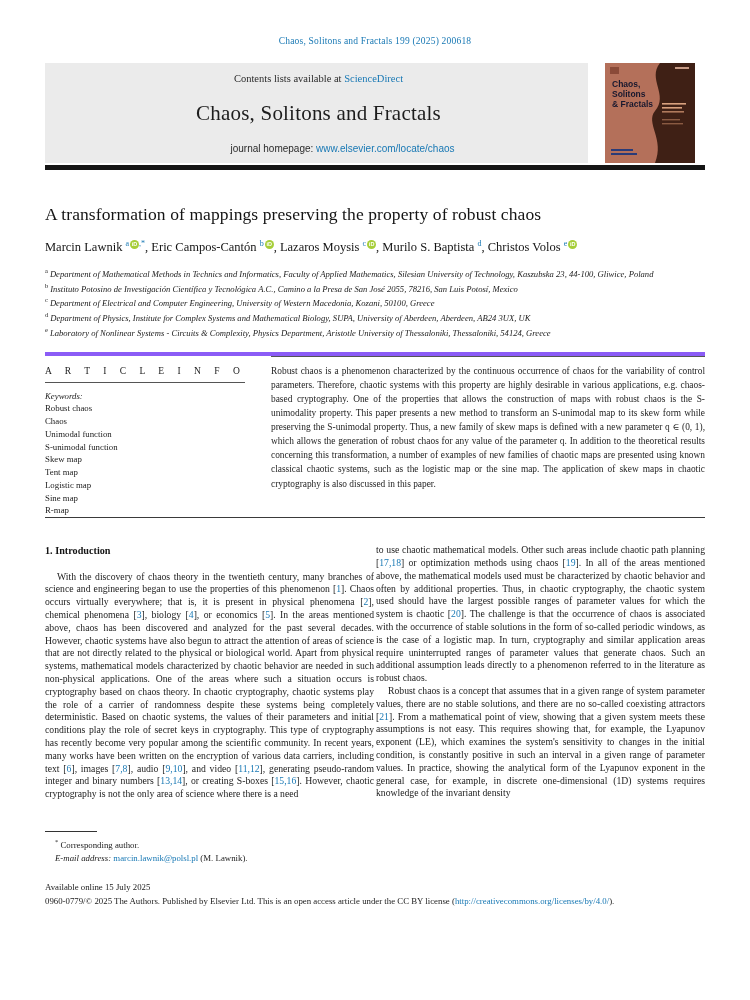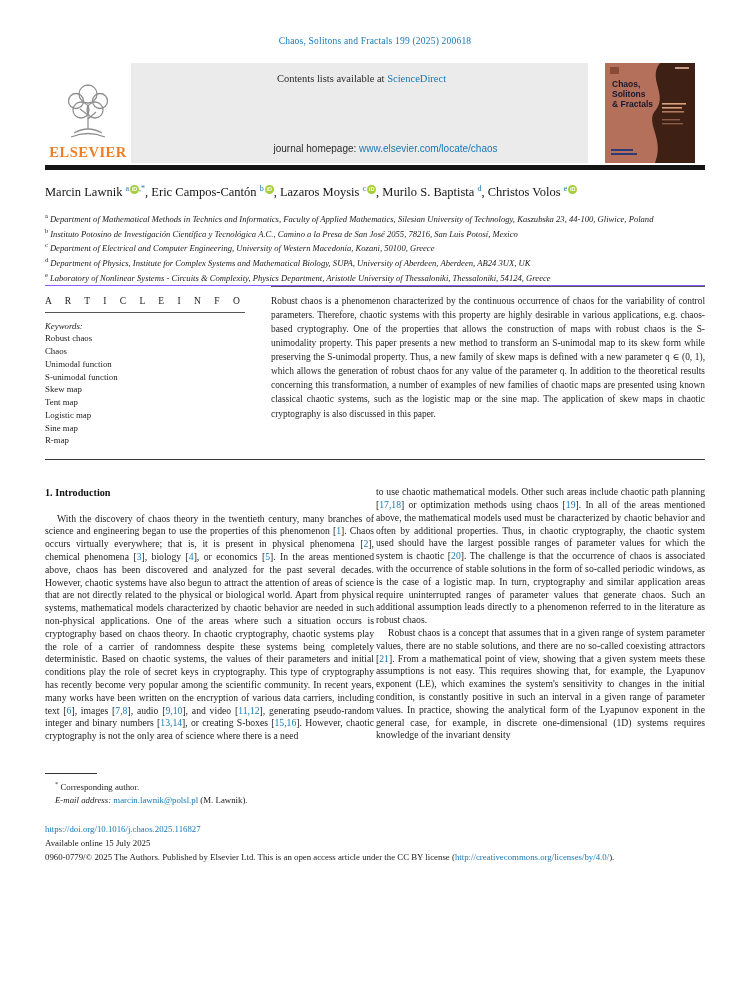--- a/index.html
+++ b/index.html
@@ -20,21 +20,21 @@
   .cover-block{width:110px;margin-left:7px;background:#fff;display:flex;align-items:flex-start;justify-content:center;}
   .black-bar{height:5px;background:#151515;margin-top:2px;}
   
   .article-title{font-size:17.5px;color:#141414;margin-top:34px;letter-spacing:.1px;}
   .authors{margin-top:13px;font-size:12.5px;color:#141414;line-height:1.5;}
   .authors sup{font-size:8px;color:#1878b4;}
   .orcid{display:inline-block;width:9px;height:9px;border-radius:50%;background:#a6ce39;color:#fff;font-family:"Liberation Sans",sans-serif;font-size:5.5px;font-weight:bold;text-align:center;line-height:9px;vertical-align:super;margin-left:1px;}
   .affiliations{margin-top:9px;font-size:8.6px;font-style:italic;color:#222;line-height:1.5;}
   .affiliations sup{font-size:6.5px;font-style:normal;margin-right:2px;}
   
-  .info-block{margin-top:0;border-top:1px solid #8b5cf6;border-bottom:1px solid #3a3a3a;padding-bottom:12px;}
+  .info-block{margin-top:12px;border-top:4px solid #8b5cf6;border-bottom:1px solid #3a3a3a;padding-bottom:0;}
   .info-cols{display:flex;gap:26px;}
   .info-left{width:200px;flex:none;}
   .info-right{flex:1;}
   .block-heading{font-size:9.5px;letter-spacing:3px;word-spacing:5px;color:#1a1a1a;padding:10px 0 6px 0;}
   .heading-rule{border-top:1px solid #555;}
   .keywords{margin-top:7px;font-size:8.8px;line-height:1.45;color:#222;}
   .keywords .kw-label{font-style:italic;}
   .abstract-text{margin-top:7px;font-size:9.4px;line-height:1.5;text-align:justify;color:#1e1e1e;padding-bottom:10px;}
   
   .body-cols{display:flex;gap:2px;margin-top:26px;}
@@ -53,37 +53,23 @@
   .cover-svg{display:block;}
 </style>
 </head>
 <body>
 
 <div class="page">
 
   <div class="top-citation">Chaos, Solitons and Fractals 199 (2025) 200618</div>
 
   <div class="banner">
-    <div class="logo-block">
-      <svg class="logo-tree" width="58" height="62" viewBox="0 0 58 62">
-        <g fill="none" stroke="#909090" stroke-width="1.3">
-          <circle cx="29" cy="13" r="9"></circle>
-          <circle cx="17" cy="20" r="7.5"></circle>
-          <circle cx="41" cy="20" r="7.5"></circle>
-          <circle cx="22" cy="29" r="8"></circle>
-          <circle cx="36" cy="29" r="8"></circle>
-          <path d="M29 24 L29 48 M29 34 L21 28 M29 38 L37 31"></path>
-          <path d="M15 52 Q29 44 43 52"></path>
-          <path d="M12 56 Q29 49 46 56"></path>
-        </g>
-      </svg>
-      <div class="elsevier-word">ELSEVIER</div>
-    </div>
     <div class="banner-center">
       <div class="contents-line"><span>Contents lists available at </span><span class="link">ScienceDirect</span></div>
+      <div class="journal-title">Chaos, Solitons and Fractals</div>
       <div class="homepage-line"><span>journal homepage: </span><span class="link">www.elsevier.com/locate/chaos</span></div>
     </div>
     <div class="cover-block">
       <svg class="cover-svg" width="90" height="100" viewBox="0 0 90 100">
         <rect x="0" y="0" width="90" height="100" fill="#b4705a"></rect>
         <path d="M55 0 C42 16 64 32 50 48 C40 60 60 76 50 100 L90 100 L90 0 Z" fill="#3f2015"></path>
         <rect x="5" y="4" width="9" height="7" fill="#8a4a38"></rect>
         <rect x="70" y="4" width="14" height="2" fill="#c79a85"></rect>
         <text x="7" y="24" font-family="Liberation Sans, sans-serif" font-size="8.5" font-weight="bold" fill="#18182e"> </text>
         <text x="7" y="24" font-family="Liberation Sans, sans-serif" font-size="8.5" font-weight="bold" fill="#18182e"><tspan x="7" dy="0">Chaos,</tspan><tspan x="7" dy="10">Solitons</tspan><tspan x="7" dy="10">&amp; Fractals</tspan></text>
@@ -92,20 +78,21 @@
         <rect x="57" y="48" width="22" height="1.6" fill="#b07a5c"></rect>
         <rect x="57" y="56" width="18" height="1.4" fill="#8a5a42"></rect>
         <rect x="57" y="60" width="21" height="1.4" fill="#8a5a42"></rect>
         <rect x="6" y="86" width="22" height="2" fill="#2a3b78"></rect>
         <rect x="6" y="90" width="26" height="2" fill="#2a3b78"></rect>
       </svg>
     </div>
   </div>
   <div class="black-bar"></div>
 
+  <div class="article-title">A transformation of mappings preserving the property of robust chaos</div>
 
   <div class="authors">
     <span><span>Marcin Lawnik</span> <sup>a</sup><span class="orcid">iD</span><sup>,*</sup><span>, </span></span><span><span>Eric Campos-Cantón</span> <sup>b</sup><span class="orcid">iD</span><span>, </span></span><span><span>Lazaros Moysis</span> <sup>c</sup><span class="orcid">iD</span><span>, </span></span><span><span>Murilo S. Baptista</span> <sup>d</sup><span>, </span></span><span><span>Christos Volos</span> <sup>e</sup><span class="orcid">iD</span></span>
   </div>
 
   <div class="affiliations">
     <div><sup>a</sup><span>Department of Mathematical Methods in Technics and Informatics, Faculty of Applied Mathematics, Silesian University of Technology, Kaszubska 23, 44-100, Gliwice, Poland</span></div>
     <div><sup>b</sup><span>Instituto Potosino de Investigación Científica y Tecnológica A.C., Camino a la Presa de San José 2055, 78216, San Luis Potosí, Mexico</span></div>
     <div><sup>c</sup><span>Department of Electrical and Computer Engineering, University of Western Macedonia, Kozani, 50100, Greece</span></div>
     <div><sup>d</sup><span>Department of Physics, Institute for Complex Systems and Mathematical Biology, SUPA, University of Aberdeen, Aberdeen, AB24 3UX, UK</span></div>
@@ -148,18 +135,17 @@
     </div>
   </div>
 
   <div class="footnote">
     <div class="footnote-rule"></div>
     <div class="fn-line"><sup>*</sup> <span>Corresponding author.</span></div>
     <div class="fn-line"><span class="em-label">E-mail address:</span> <span class="link">marcin.lawnik@polsl.pl</span> <span>(M. Lawnik).</span></div>
   </div>
 
   <div class="footer">
-    <div class="link">https://doi.org/10.1016/j.chaos.2025.116827</div>
     <div>Available online 15 July 2025</div>
     <div><span>0960-0779/© 2025 The Authors. Published by Elsevier Ltd. This is an open access article under the CC BY license (</span><span class="link">http://creativecommons.org/licenses/by/4.0/</span><span>).</span></div>
   </div>
 
 </div>
 
 </body></html>

